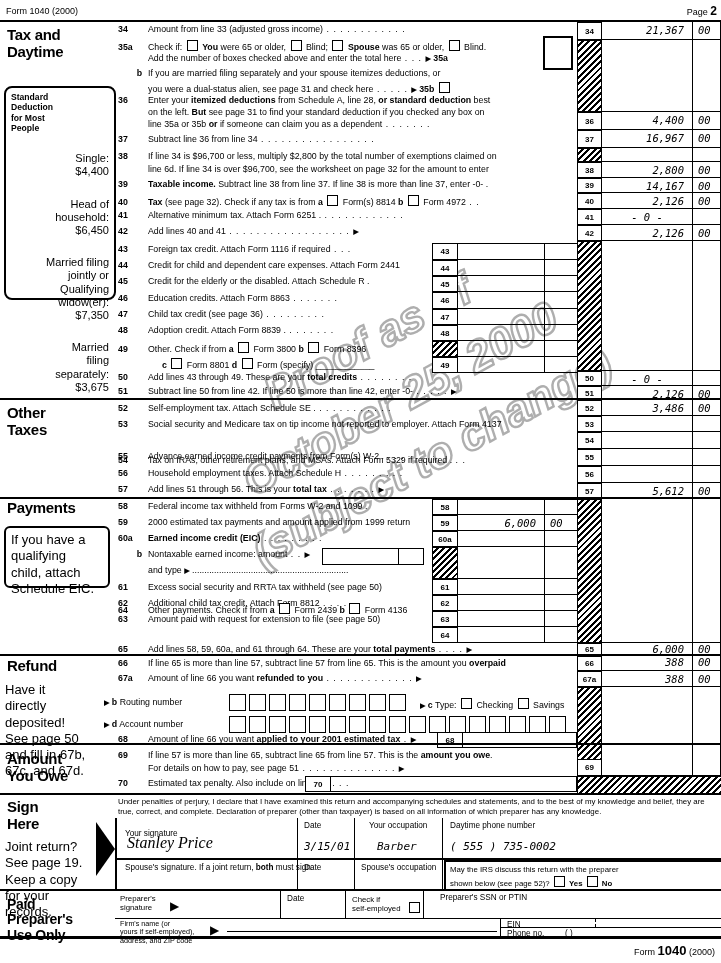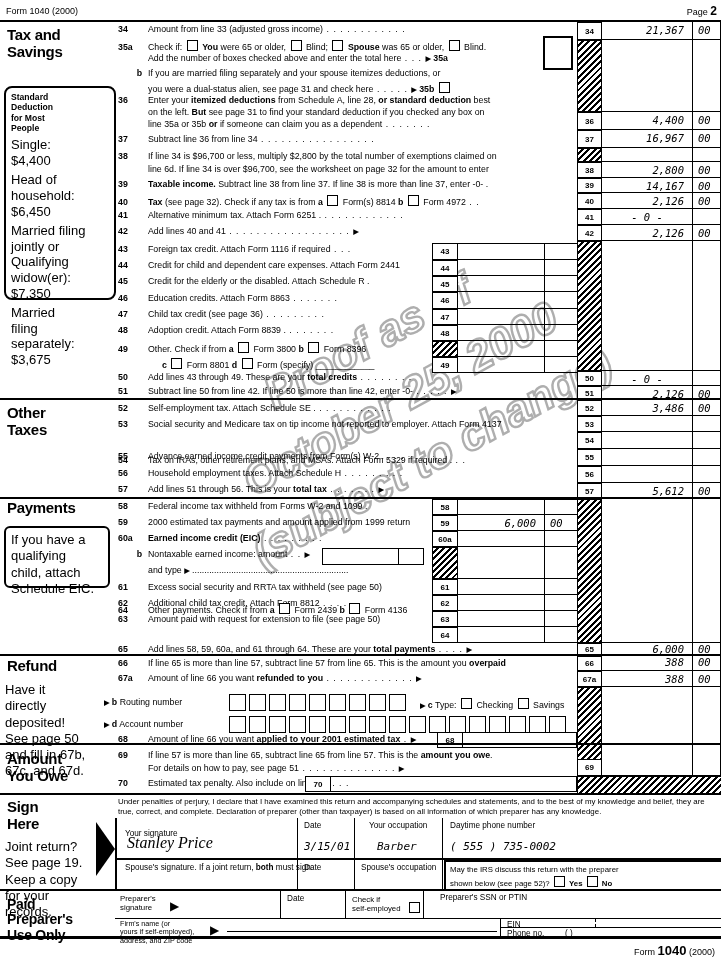--- a/index.html
+++ b/index.html
@@ -12,21 +12,21 @@
   .pg{font-size:9px;}
   .pg b{font-size:12px;}
   .foot{font-size:9px;}
   .foot b{font-size:13px;}
   
   .secttl{font-size:15px;font-weight:bold;line-height:1.1;letter-spacing:-.3px;}
   .secttl.sm{font-size:14px;}
   .note{font-size:13px;line-height:1.25;white-space:pre-line;}
   .sbox{border:2px solid #000;border-radius:8px;padding:4px 5px;background:#fff;}
   .sbox .t{font-weight:bold;font-size:8.6px;line-height:1.2;white-space:pre-line;}
-  .sbox .i{font-size:13px;line-height:1.2;margin-top:4px;white-space:pre-line;}
+  .sbox .i{font-size:11px;line-height:1.2;margin-top:19px;white-space:pre-line;text-align:right;}
   
   .row{position:absolute;left:118px;font-size:8.8px;white-space:nowrap;line-height:1.1;}
   .row .ln{display:inline-block;width:30px;font-weight:bold;font-size:8.8px;}
   .row .txt b{font-weight:bold;}
   .dots{letter-spacing:1px;}
   .arr{font-size:7.5px;}
   .cb{display:inline-block;width:9px;height:9px;border:1.5px solid #000;vertical-align:-1px;margin:0 2px;background:#fff;}
   .uln{letter-spacing:0;}
   
   .band{position:absolute;display:flex;box-sizing:border-box;}
@@ -67,21 +67,21 @@
     <div>(subject to change)</div>
   </div>
 
   <div class="abs hdr" style="left:6px;top:6px">Form 1040 (2000)</div>
   <div class="abs pg" style="right:4px;top:4px">
     <span>Page</span> <b>2</b>
   </div>
   <div class="sep" style="top:20px"></div>
 
   <div class="abs secttl" style="left:7px;top:27px;white-space:pre-line">Tax and
-Savings</div>
+Daytime</div>
   <div class="abs sbox" style="left:4px;top:86px;width:98px;height:202px">
     <div class="t">Standard
 Deduction
 for Most
 People</div>
     <div class="i">Single:
 $4,400</div>
     <div class="i">Head of
 household:
 $6,450</div>

